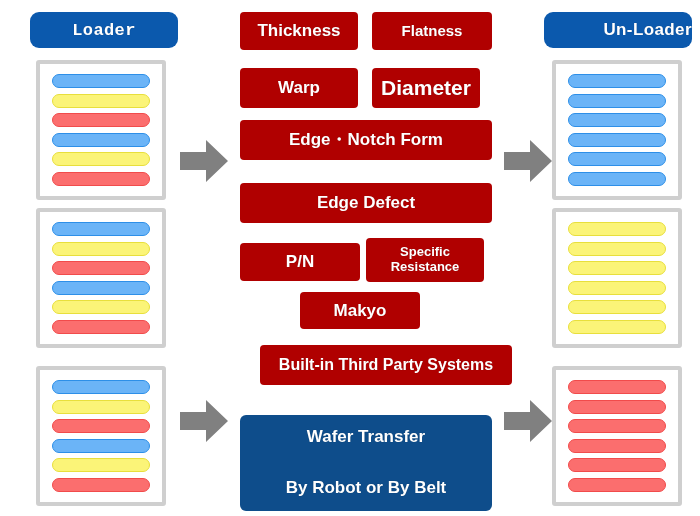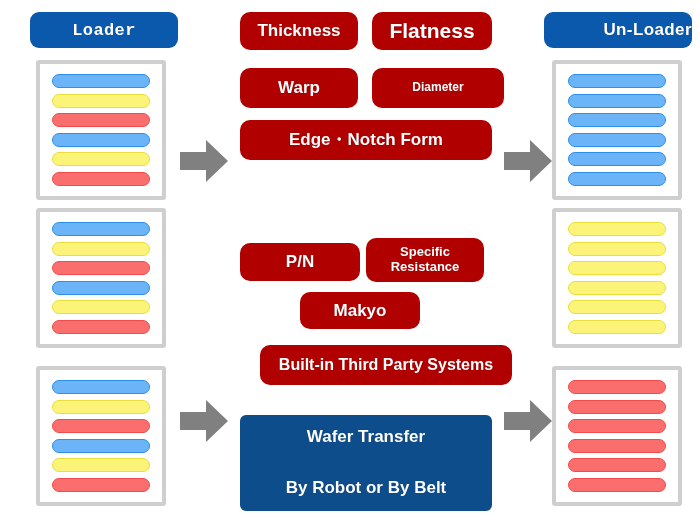--- a/index.html
+++ b/index.html
@@ -54,21 +54,21 @@
   }
   .wafer.blue   { background: #6BB4F7; border: 1px solid #2D8FE8; }
   .wafer.yellow { background: #FBF478; border: 1px solid #E8DF3C; }
   .wafer.red    { background: #FB6E6E; border: 1px solid #F14B4B; }
 
   
   .proc {
     position: absolute;
     background: #B00000;
     color: #ffffff;
-    border-radius: 10px;
+    border-radius: 4px;
     display: flex;
     align-items: center;
     justify-content: center;
     text-align: center;
     font-weight: bold;
     line-height: 1.15;
     text-shadow: 0 0 1px rgba(0,0,0,.3);
     box-sizing: border-box;
   }
   .proc.transfer {
@@ -130,36 +130,39 @@
   <div class="arrow" style="left:180px; top:400px; width:48px; height:42px;">
     <svg width="48" height="42" viewBox="0 0 48 42" aria-hidden="true">
       <path d="M0 12 L26 12 L26 0 L48 21 L26 42 L26 30 L0 30 Z" fill="#808080"></path>
     </svg>
   </div>
 
   <div class="proc" style="left:240px; top:12px; width:118px; height:38px; font-size:17px;">
     <span>Thickness</span>
   </div>
 
-  <div class="proc" style="left:372px; top:12px; width:120px; height:38px; font-size:21px;">
+  <div class="proc" style="left:372px; top:12px; width:120px; height:38px; font-size:15px;">
     <span>Flatness</span>
   </div>
 
   <div class="proc" style="left:240px; top:68px; width:118px; height:40px; font-size:17px;">
     <span>Warp</span>
   </div>
 
-  <div class="proc" style="left:372px; top:68px; width:132px; height:40px; font-size:12px;">
+  <div class="proc" style="left:372px; top:68px; width:108px; height:40px; font-size:21px;">
     <span>Diameter</span>
   </div>
 
   <div class="proc" style="left:240px; top:120px; width:252px; height:40px; font-size:17px;">
     <span>Edge・Notch Form</span>
   </div>
 
+  <div class="proc" style="left:240px; top:183px; width:252px; height:40px; font-size:17px;">
+    <span>Edge Defect</span>
+  </div>
 
   <div class="proc" style="left:240px; top:243px; width:120px; height:38px; font-size:17px;">
     <span>P/N</span>
   </div>
 
   <div class="proc" style="left:366px; top:238px; width:118px; height:44px; font-size:13px; white-space:pre-line;">
     <span>Specific
 Resistance</span>
   </div>
 

